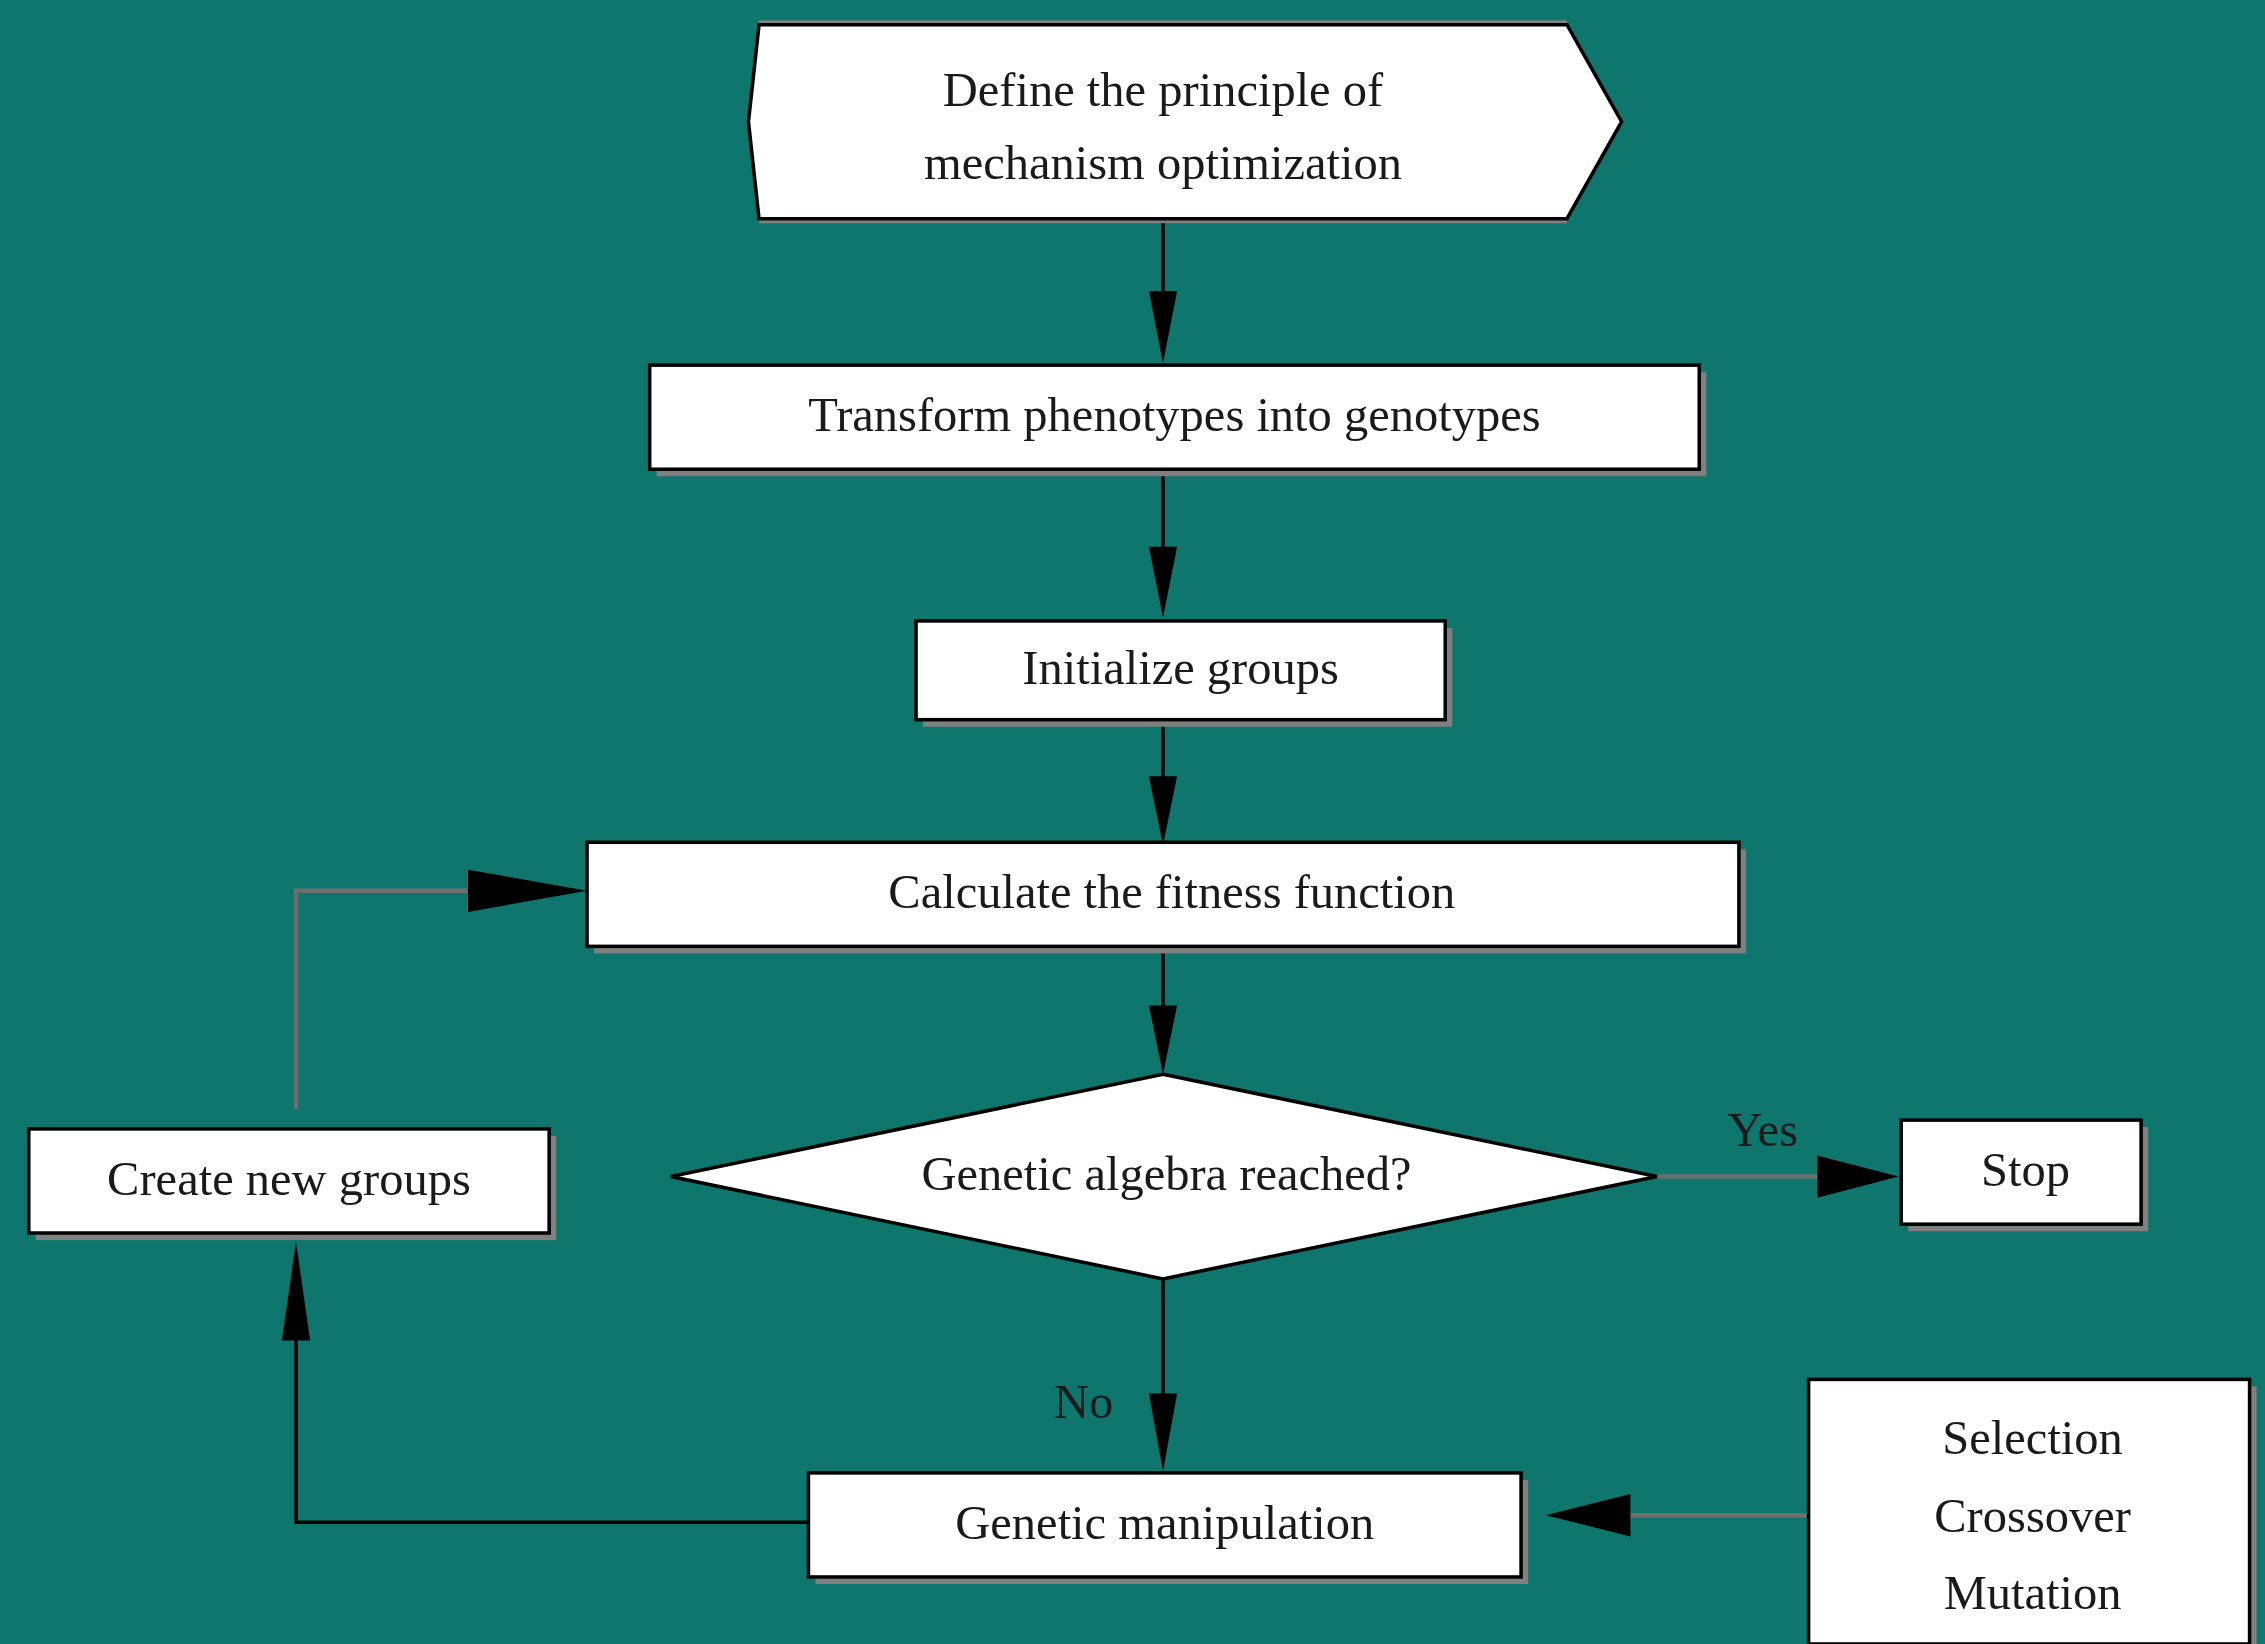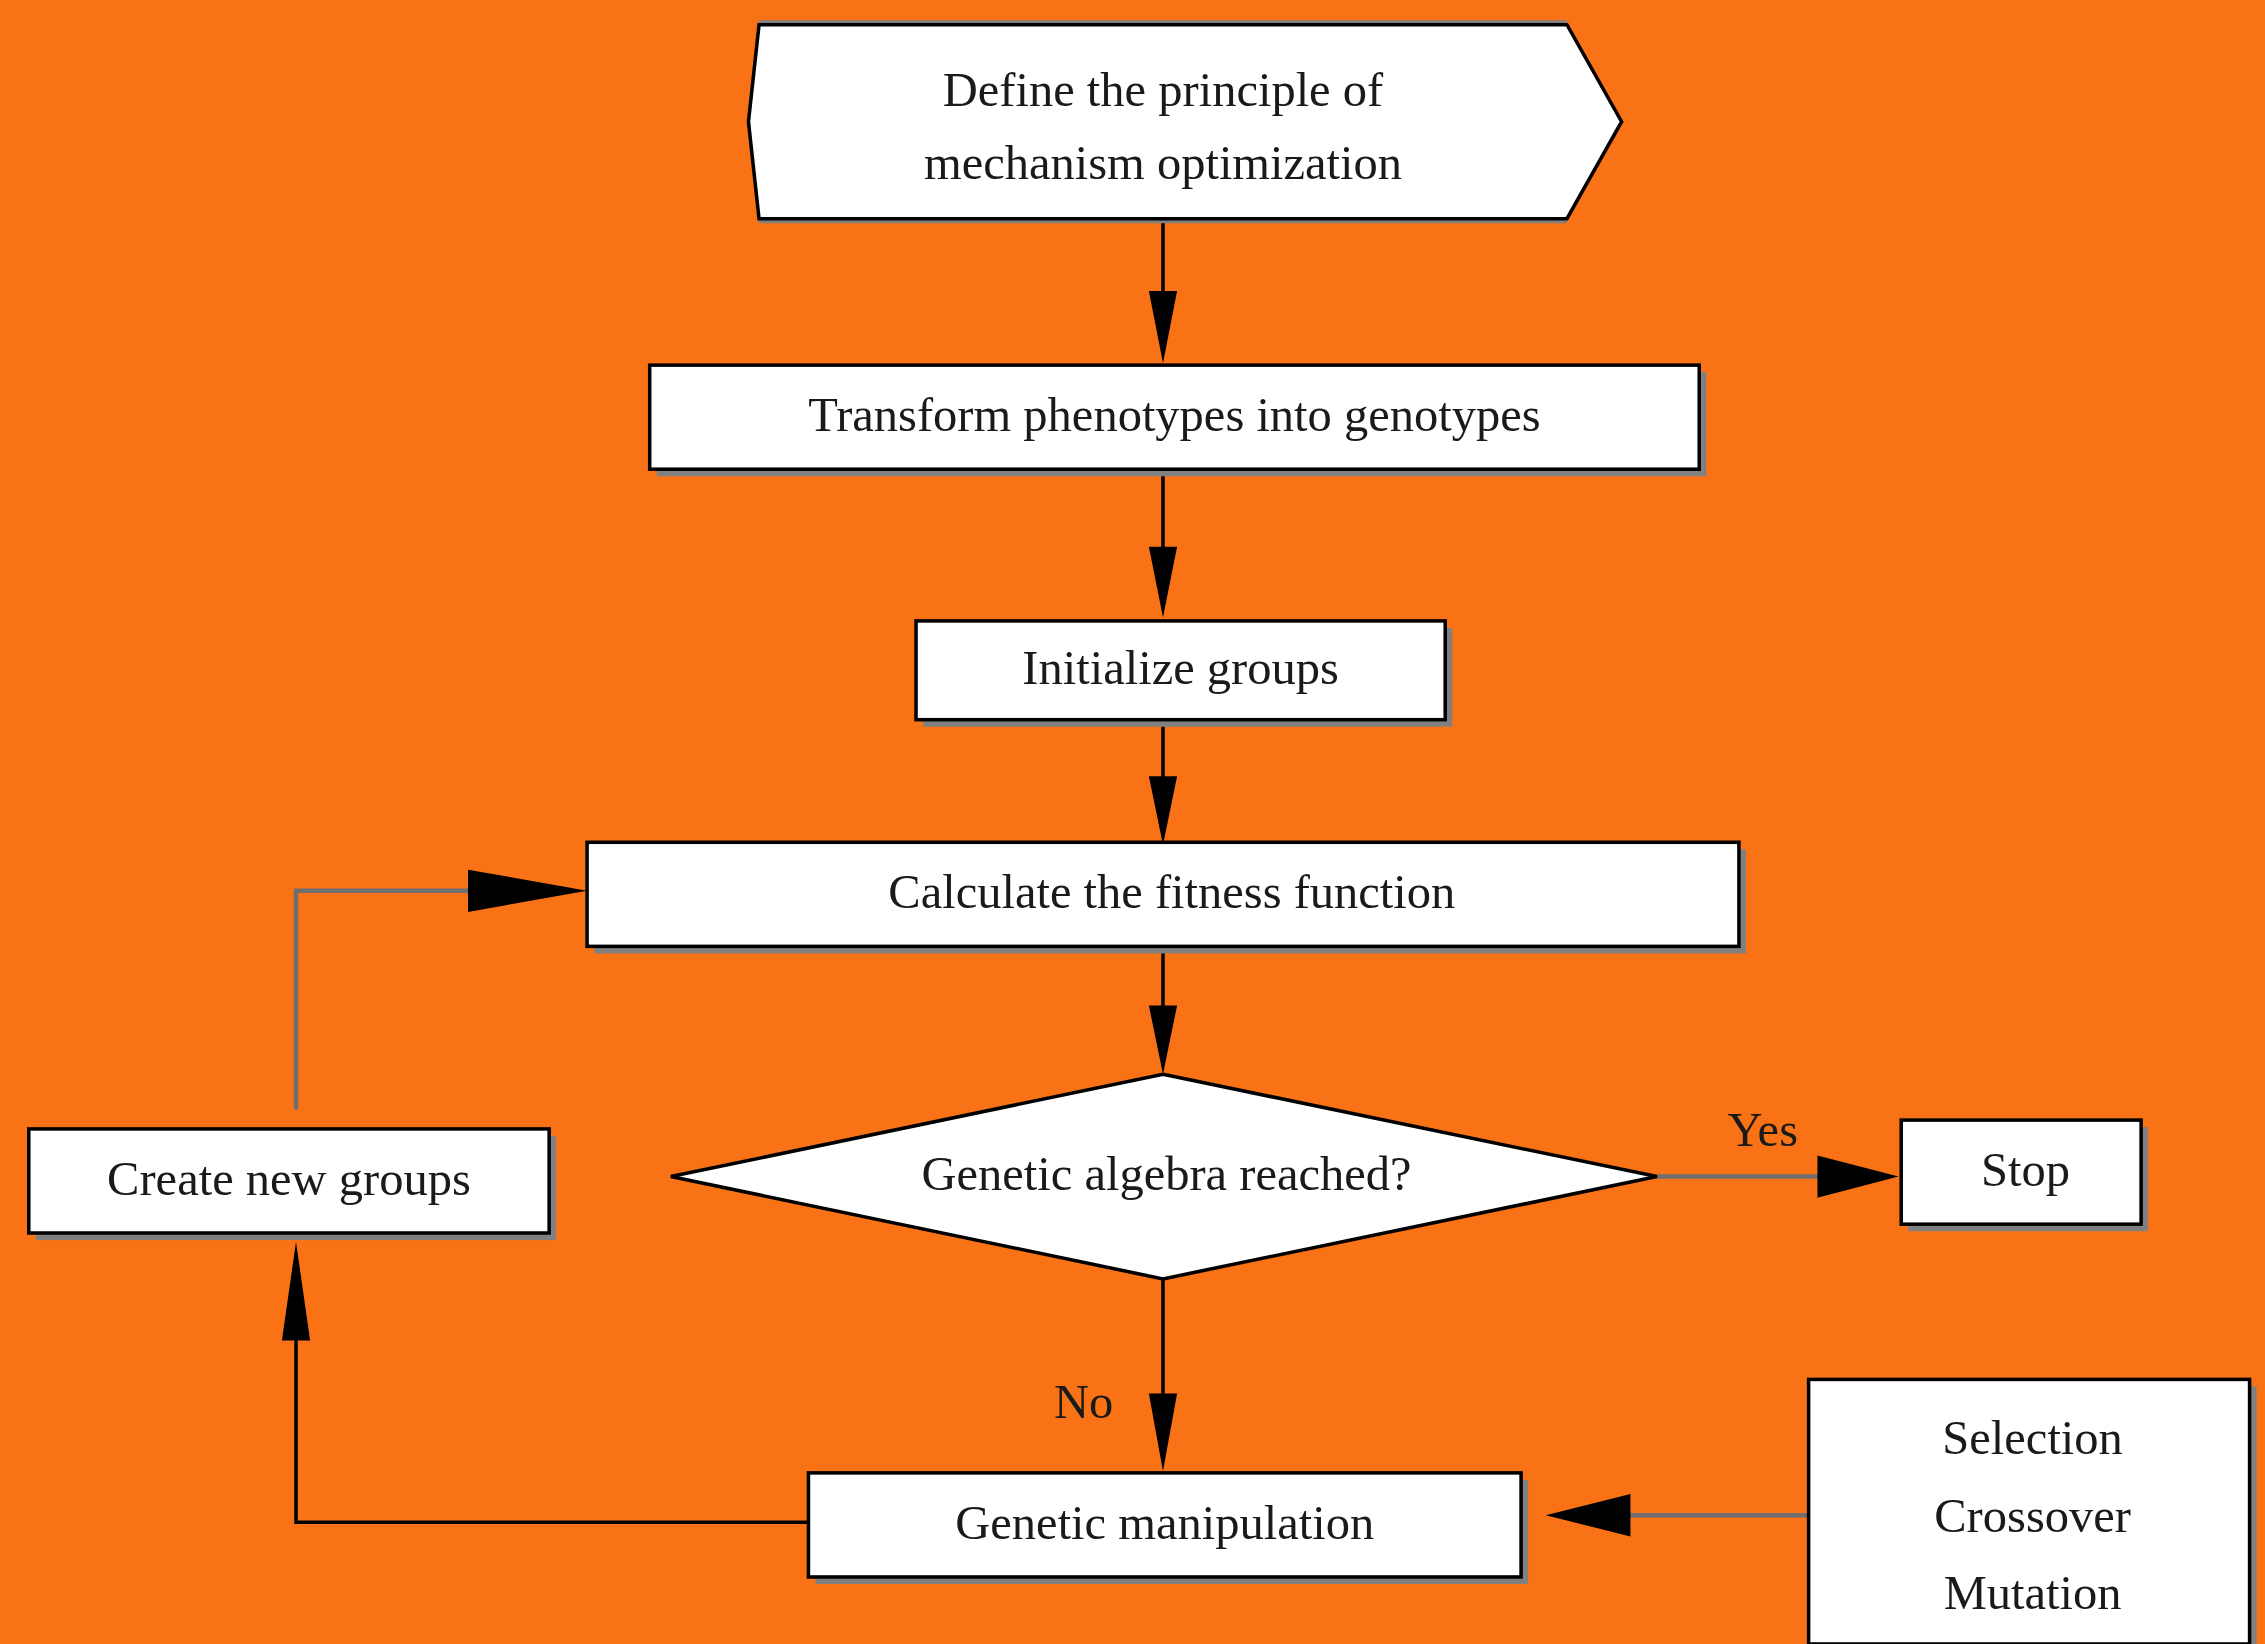--- a/index.html
+++ b/index.html
@@ -10,21 +10,21 @@
   body {
     width: 2266px;
     height: 1644px;
     font-family: "Liberation Serif", "DejaVu Serif", serif;
     overflow: hidden;
   }
   #flowchart-root {
     position: relative;
     width: 2266px;
     height: 1644px;
-    background: #f97316;
+    background: #0f766e;
   }
   svg.diagram {
     display: block;
     width: 2266px;
     height: 1644px;
   }
   .node-shape {
     fill: #ffffff;
     stroke: #000000;
     stroke-width: 4;

